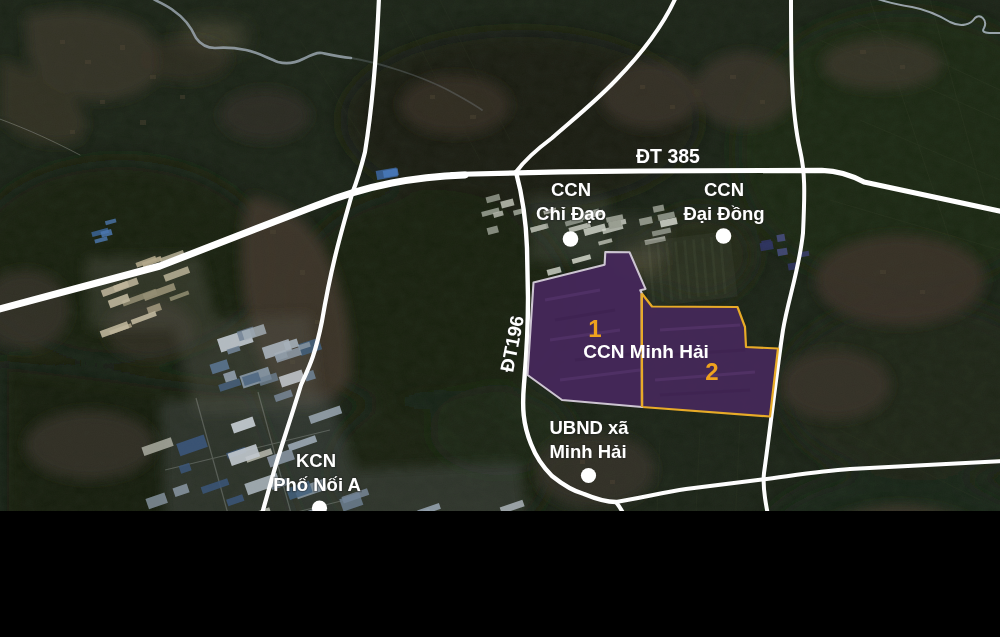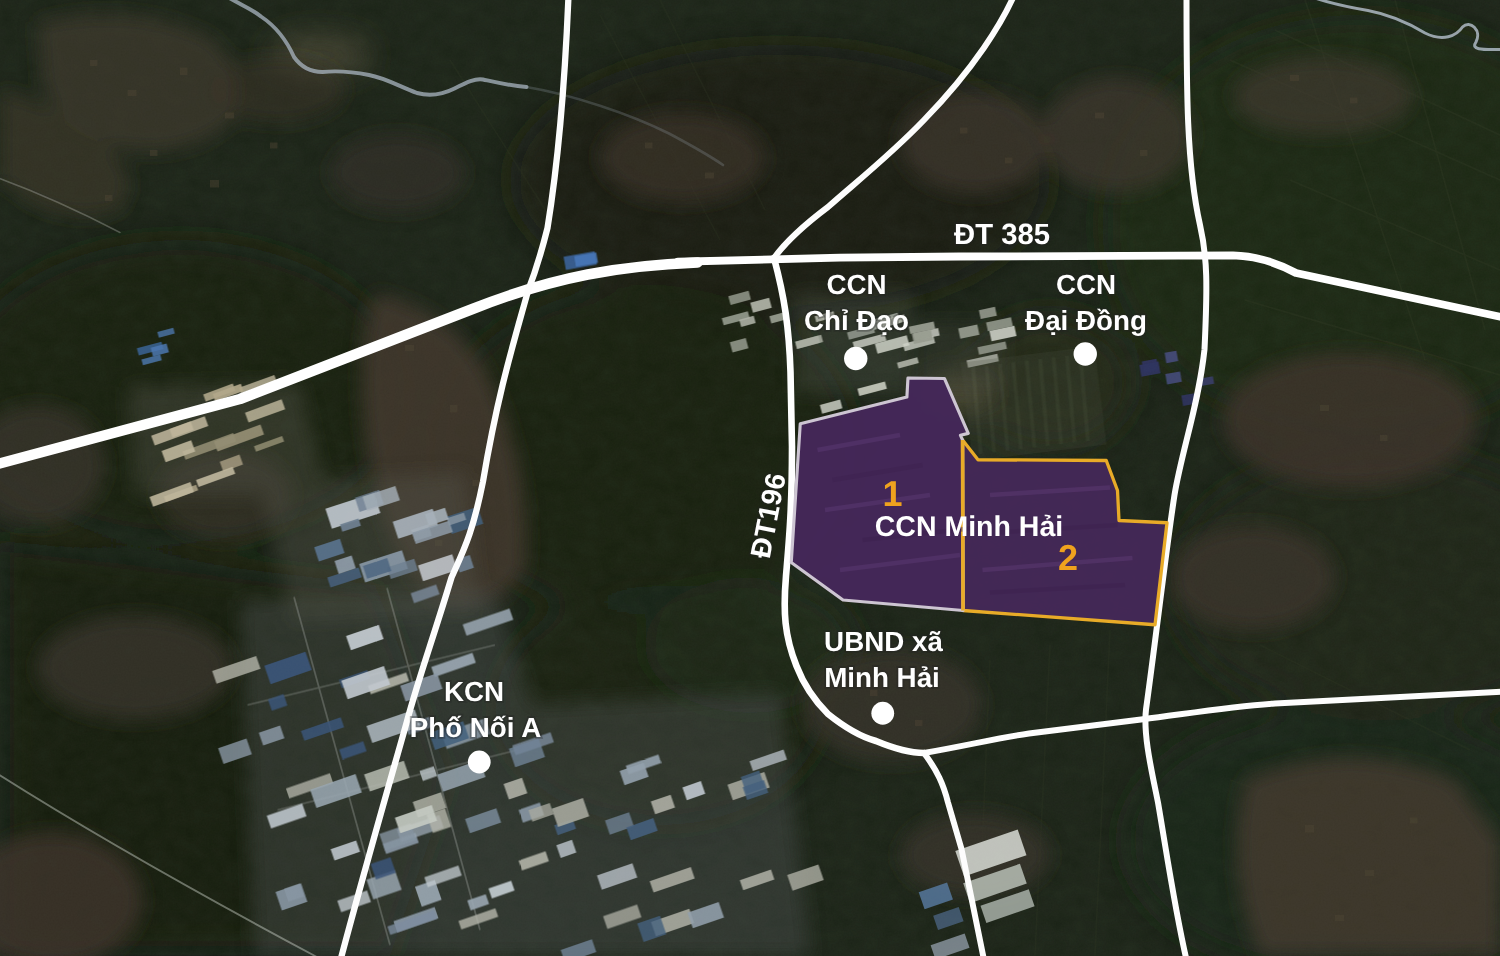--- a/index.html
+++ b/index.html
@@ -1,16 +1,16 @@
 <!DOCTYPE html>
 <html><head>
 <meta charset="utf-8">
 <style>
   html,body{margin:0;padding:0;background:#000;}
-  #map{width:1000px;height:637px;position:relative;overflow:hidden;
+  #map{width:1000px;height:511px;position:relative;overflow:hidden;
        font-family:"Liberation Sans", sans-serif;}
   svg{display:block;}
 </style>
 </head>
 <body>
 
 <div id="map">
 <svg width="1000" height="637" viewBox="0 0 1000 637">
 <defs>
   <filter id="b6" x="-30%" y="-30%" width="160%" height="160%">

